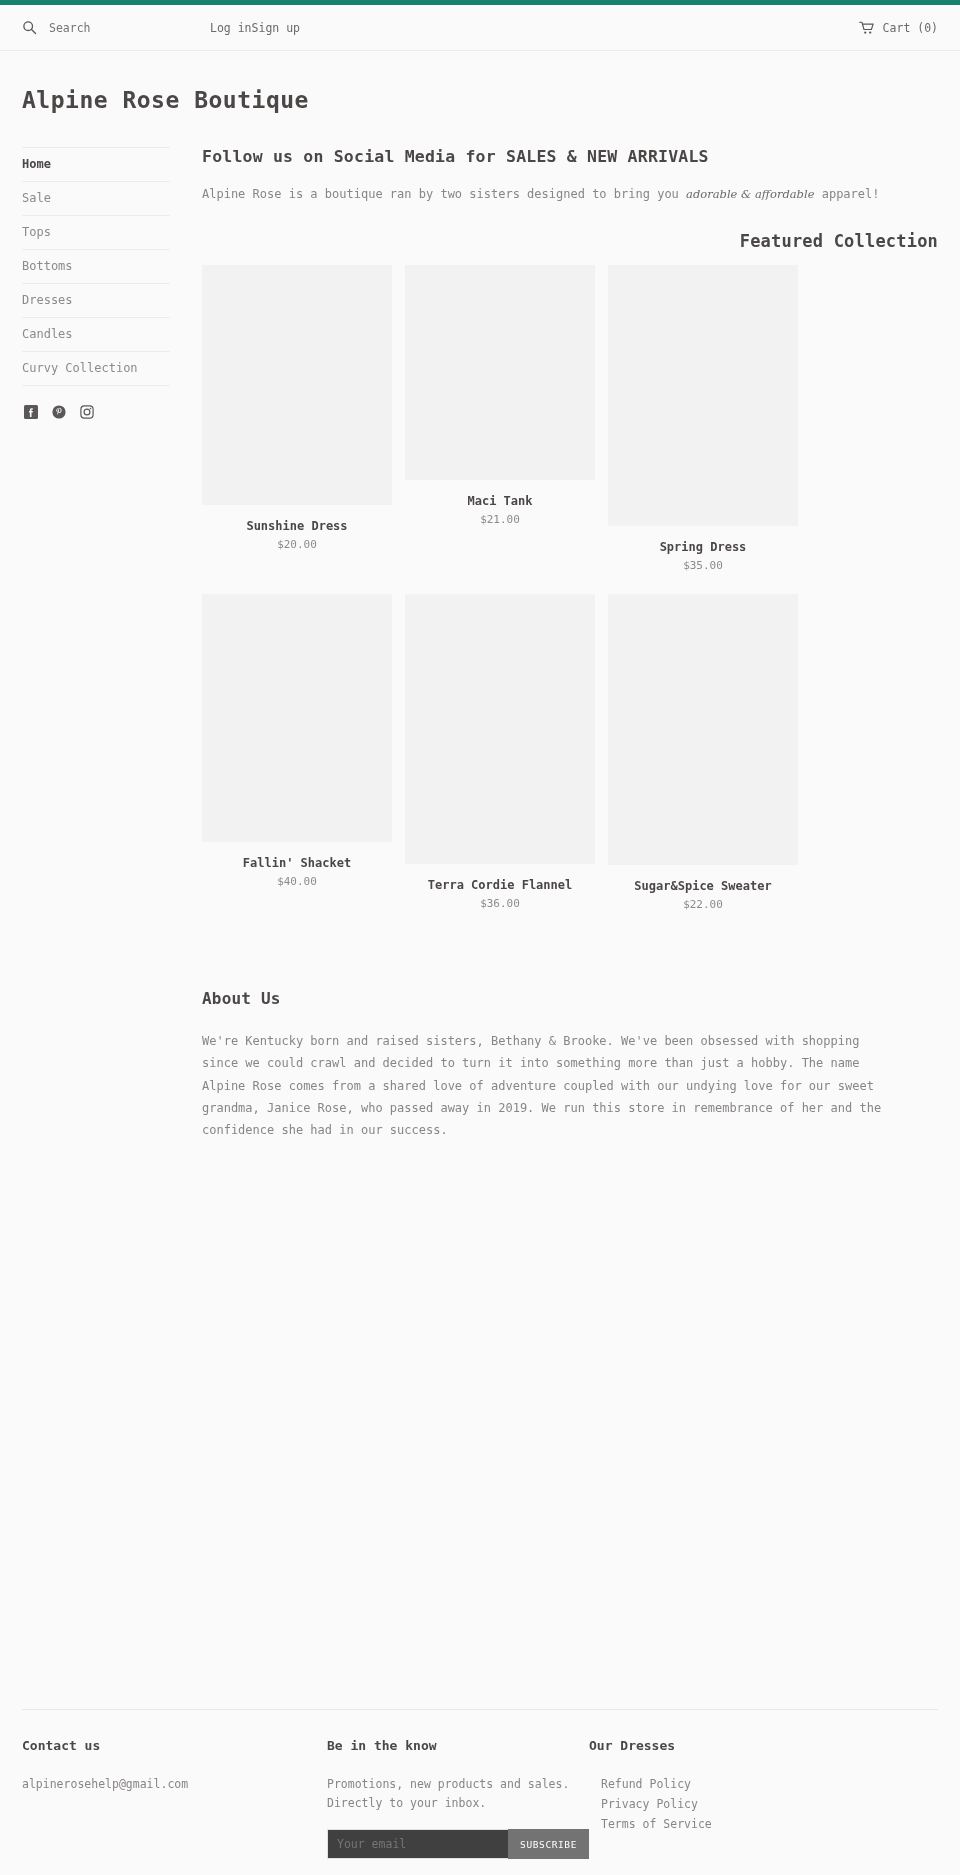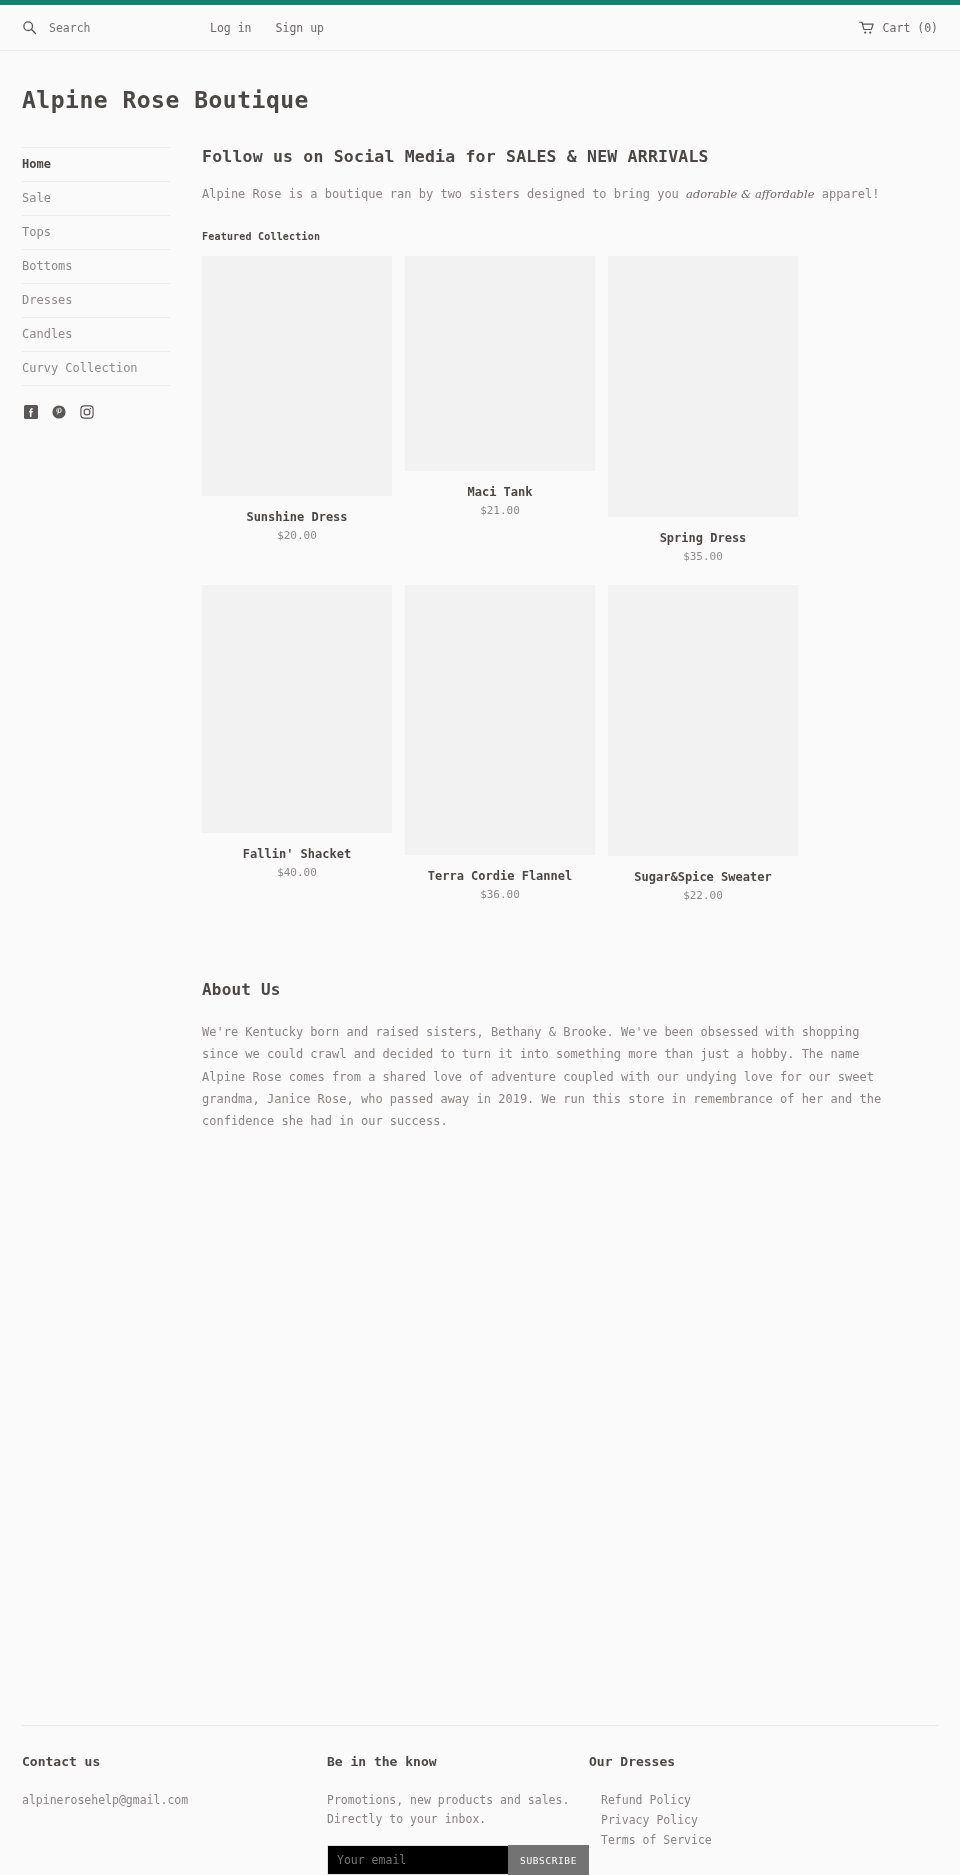--- a/index.html
+++ b/index.html
@@ -27,21 +27,21 @@
     border-bottom: 1px solid #ececec;
     background: #fafafa;
   }
   .search-group { display: flex; align-items: center; gap: 12px; width: 180px; }
   .search-icon svg { display: block; }
   .search-input {
     border: none; background: transparent; outline: none;
     font-family: "DejaVu Sans Mono", "Liberation Mono", monospace;
     font-size: 11.5px; color: #8e8a8a; padding: 0; width: 120px;
   }
-  .account-links { display: flex; gap: 24px; margin-left: 8px; }
+  .account-links { display: flex; margin-left: 8px; }
   .account-links a {
     font-size: 11.5px; color: #6d6868; text-decoration: none;
   }
   .cart-group {
     margin-left: auto; display: flex; align-items: center; gap: 8px;
     font-size: 11.5px; color: #6d6868;
   }
   .cart-icon svg { display: block; }
 
   
@@ -73,22 +73,22 @@
   .lead-heading {
     font-size: 16.5px; font-weight: bold; color: #4c4747;
     margin: 0 0 19px 0; letter-spacing: 0.2px;
   }
   .lead-para { font-size: 12px; color: #8a8585; margin: 0 0 28px 0; line-height: 1.5; }
   .lead-para .fancy {
     font-family: "DejaVu Serif", "Liberation Serif", serif;
     font-style: italic; font-size: 11.5px; color: #6d6868;
   }
   .section-heading {
-    font-size: 10px; font-weight: bold; color: #4c4747;
-    margin: 0 0 14px 0; letter-spacing: 0.2px;
+    font-size: 17px; font-weight: bold; color: #4c4747;
+    margin: 0 0 14px 0; letter-spacing: 0.2px; text-align: right;
   }
 
   
   .product-grid { display: flex; flex-wrap: wrap; gap: 0 13px; }
   .product-card { width: 190px; margin-bottom: 22px; }
   .product-thumb { background: #f2f2f2; width: 100%; }
   .product-title {
     text-align: center; font-size: 12px; font-weight: bold;
     color: #4c4747; margin: 14px 0 0 0;
   }
@@ -102,40 +102,40 @@
     font-size: 16px; font-weight: bold; color: #4c4747;
     margin: 0 0 22px 0; letter-spacing: 0.2px;
   }
   .about-text {
     font-size: 12px; color: #8a8585; line-height: 1.85; margin: 0;
     max-width: 700px;
   }
 
   
   .footer {
-    position: absolute; left: 0; right: 0; bottom: 0;
+    position: absolute; left: 0; right: 0; bottom: 16px;
     padding: 0 22px;
   }
   .footer-rule { border-top: 1px solid #e8e8e8; }
   .footer-cols { display: flex; padding-top: 28px; }
   .footer-col-contact { width: 305px; }
   .footer-col-news { width: 262px; }
   .footer-col-policies { width: 240px; }
   .footer-heading {
     font-size: 13px; font-weight: bold; color: #4c4747;
     margin: 0 0 22px 0;
   }
   .footer-text { font-size: 11.5px; color: #8a8585; margin: 0; line-height: 1.65; }
   .policy-link {
     display: block; font-size: 11.5px; color: #8a8585;
     text-decoration: none; line-height: 1.72; padding-left: 12px;
   }
   .newsletter-form { display: flex; margin-top: 16px; height: 30px; }
   .newsletter-input {
-    flex: 1; border: 1px solid #e2e2e2; border-right: none; background: #000000;
+    flex: 1; border: 1px solid #e2e2e2; border-right: none; background: #404040;
     font-family: "DejaVu Sans Mono", "Liberation Mono", monospace;
     font-size: 11.5px; color: #8e8a8a; padding: 0 9px; outline: none;
   }
   .subscribe-btn {
     background: #737373; color: #fff; border: none;
     font-family: "DejaVu Sans Mono", "Liberation Mono", monospace;
     font-size: 9.5px; letter-spacing: 0.6px; padding: 4px 12px; cursor: pointer;
   }
 </style>
 </head>

